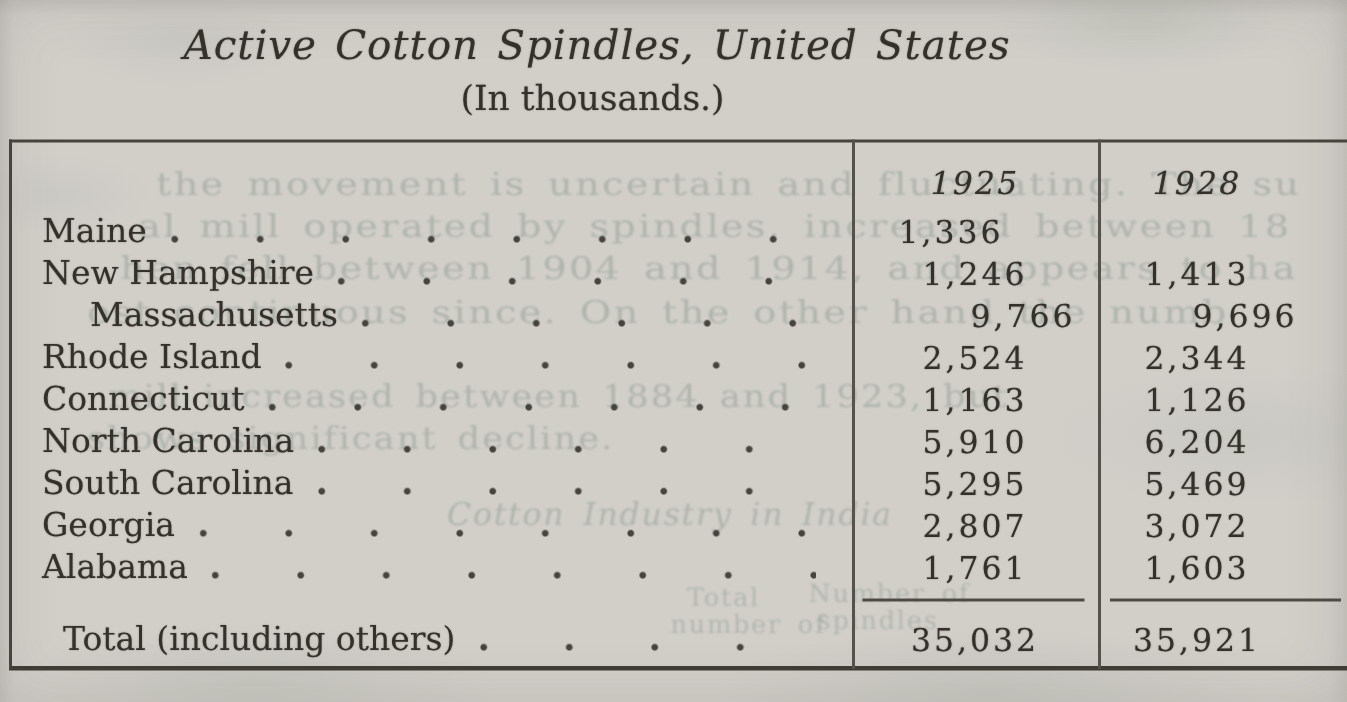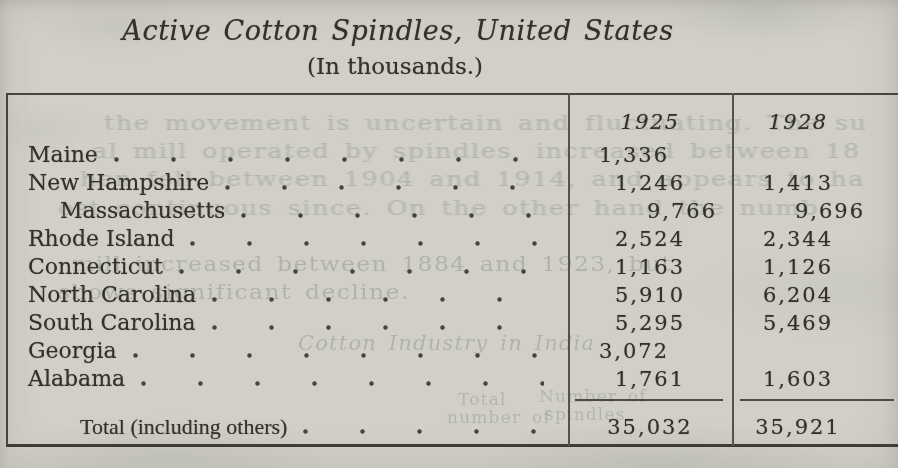--- a/index.html
+++ b/index.html
@@ -68,21 +68,21 @@
     background-size:57px 5px;background-repeat:repeat-x;background-position:left bottom;
   }
   .val{text-align:center;font-size:21px;letter-spacing:2px;}
   .w1925{width:164px;}
   .w1928{width:132px;}
   .yearhead{font-style:italic;letter-spacing:1.5px;}
   .rulerow{height:2px;}
   .sumrule{height:0;border-top:2px solid #4e4b44;margin-bottom:0;}
   .r1{margin-left:7px;width:148px;}
   .r2{margin-left:8px;width:154px;}
-  .totalrow .lab{padding-left:72px;font-family:Liberation Serif, serif;}
+  .totalrow .lab{padding-left:34px;}
 </style>
 </head>
 <body>
 
 <div class="page">
 
   <div class="ghost-layer">
     <span class="ghost gwide" style="left:104px;top:111px;">the movement is uncertain and fluctuating. The su</span>
     <span class="ghost gwide" style="left:92px;top:139px;">al mill operated by spindles, increased between 18</span>
     <span class="ghost gwide" style="left:80px;top:167px;">hen fell between 1904 and 1914, and appears to ha</span>
@@ -169,20 +169,21 @@
         </div>
       <div class="val w1925">5,295</div>
       <div class="val w1928">5,469</div>
     </div>
 
     <div class="trow" style="top:244px;">
       <div class="lab">
           <span class="name">Georgia</span>
           <div class="leader"></div>
         </div>
+      <div class="val w1925">2,807</div>
       <div class="val w1928">3,072</div>
     </div>
 
     <div class="trow" style="top:272px;">
       <div class="lab">
           <span class="name">Alabama</span>
           <div class="leader"></div>
         </div>
       <div class="val w1925">1,761</div>
       <div class="val w1928">1,603</div>

